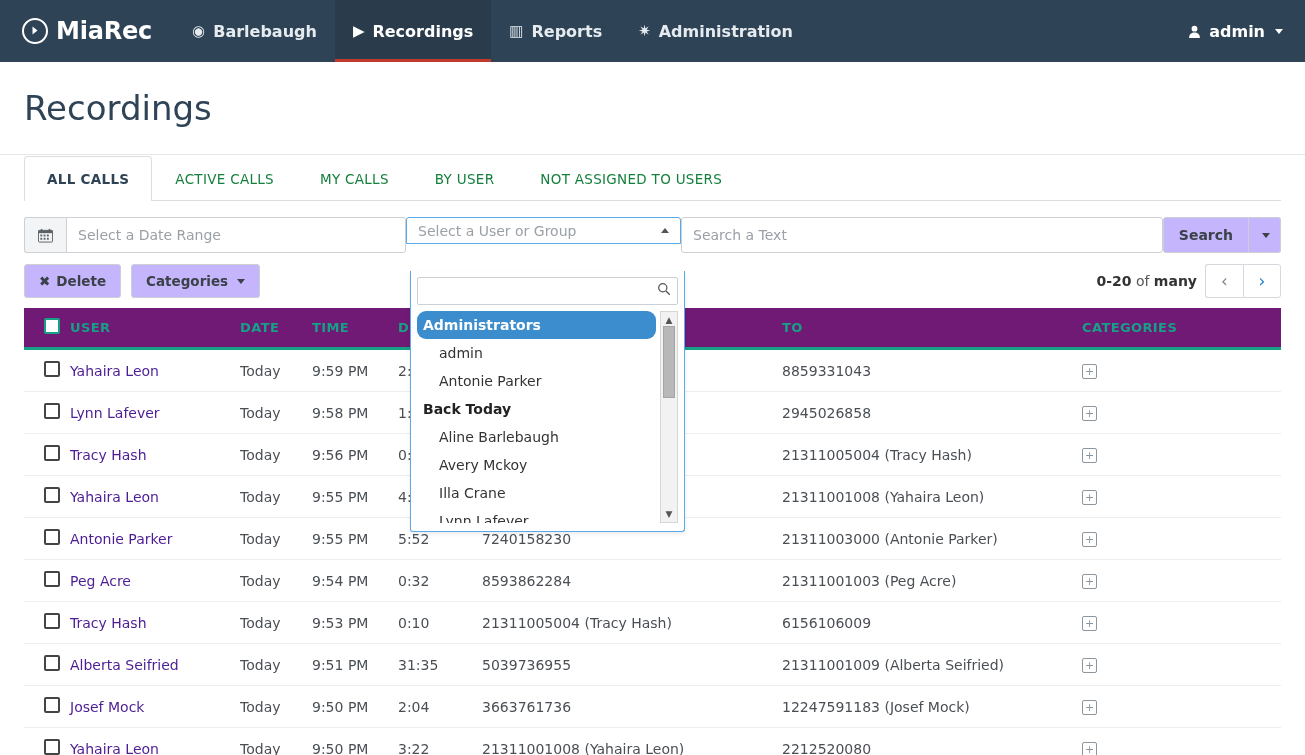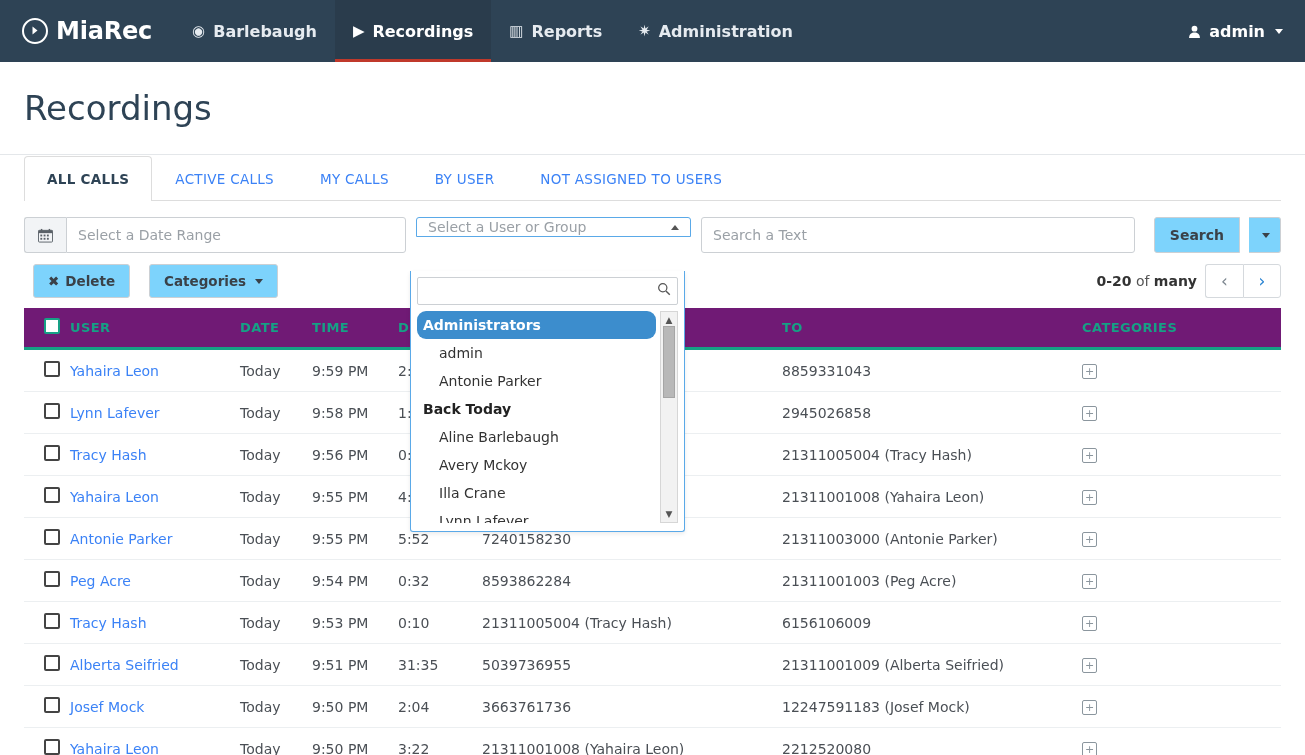--- a/index.html
+++ b/index.html
@@ -76,34 +76,34 @@
 
   
   .tabs-wrap { padding: 0 24px; position: relative; }
   .tabs {
     display:flex; align-items:flex-end;
     border-bottom: 1px solid #dddddd;
     height: 46px;
   }
   .tab {
     padding: 0 22px; height: 44px; line-height: 44px;
-    font-size: 13.5px; color: #3b82f6; letter-spacing: 0.3px;
+    font-size: 13.5px; color: #15803d; letter-spacing: 0.3px;
     cursor:pointer; border:1px solid transparent; border-bottom:none;
     background: transparent; white-space: nowrap;
   }
   .tab.active {
     background:#ffffff; border-color:#dddddd;
     border-top-left-radius:4px; border-top-right-radius:4px;
     color:#3b4busy; color:#2e4355; font-weight:bold;
     margin-bottom:-1px; height:45px; line-height:44px;
   }
 
   
   .filters {
-    display:flex; align-items:flex-start; gap:10px;
+    display:flex; align-items:flex-start; 
     padding: 16px 24px 0 24px;
   }
   .input-group { display:flex; width: 382px; }
   .input-addon {
     width: 42px; border:1px solid #ccd0d4; border-right:none;
     background:#f2f4f6; border-top-left-radius:3px; border-bottom-left-radius:3px;
     display:flex; align-items:center; justify-content:center;
     color:#5a6168; font-size:15px; height:36px;
   }
   .form-control {
@@ -112,37 +112,37 @@
     font-family: inherit; font-size:14px; color:#555;
     background:#fff; outline:none;
   }
   .input-group .form-control {
     border-top-left-radius:0; border-bottom-left-radius:0;
   }
   .form-control::placeholder { color:#9aa0a6; }
 
   .user-select-wrap { position:relative; width: 275px; }
   .user-select {
-    height:20px; border:1px solid #5aa9e8; border-radius:3px 3px 0 0;
+    height:27px; border:1px solid #5aa9e8; border-radius:3px 3px 0 0;
     background:#fff; display:flex; align-items:center;
     padding: 0 11px; color:#9aa0a6; font-size:14px; cursor:pointer;
     position:relative; z-index:31;
   }
   .user-select .up-caret {
     margin-left:auto; width:0;height:0;
     border-left:4px solid transparent; border-right:4px solid transparent;
     border-bottom:5px solid #555;
   }
   .search-text { width: 462px; }
   .btn-group-search { display:flex; margin-left:auto; }
   .btn {
-    height:36px; border:1px solid #ccd0d4; background:#7dd3fc;
+    height:36px; border:1px solid #ccd0d4; background:#c4b5fd;
     font-family:inherit; font-size:14px; font-weight:bold; color:#3a4148;
     border-radius:3px; padding: 0 15px; cursor:pointer;
-    display:flex; align-items:center; gap:6px; justify-content:center;margin-left:9px;
+    display:flex; align-items:center; gap:6px; justify-content:center;
   }
   .btn-search { border-radius:3px 0 0 3px; min-width:80px; }
   .btn-search-caret { border-radius:0 3px 3px 0; border-left:none; padding:0 10px; }
 
   
   .actionbar {
     display:flex; align-items:center; gap:10px;
     padding: 11px 24px 0 24px;
   }
   .btn-sm { height:34px; font-size:13.5px; padding:0 14px; }
@@ -179,21 +179,21 @@
   .col-from { width:300px; }
   .col-to { width:300px; }
   .col-cat { width:auto; text-align:left; }
   thead .col-cat { padding-left:0 !important; }
 
   .chk {
     width:16px; height:16px; border:2px solid #444; border-radius:2px;
     display:inline-block; background:#fff; cursor:pointer;
   }
   .chk-head { border-color:#16a085; }
-  .user-link { color:#3b82f6; text-decoration:none; cursor:pointer;text-align:center; }
+  .user-link { color:#4c1d95; text-decoration:none; cursor:pointer;text-align:center; }
   .cat-icon {
     display:inline-block; width:15px; height:15px;
     border:1px solid #8b969e; color:#8b969e; font-size:11px;
     line-height:13px; text-align:center; border-radius:2px; cursor:pointer;
   }
   .cat-cell { text-align:left; padding-left: 2px; }
 
   
   .dd-panel {
     position:absolute; left:410px; top:271px; width:275px;

